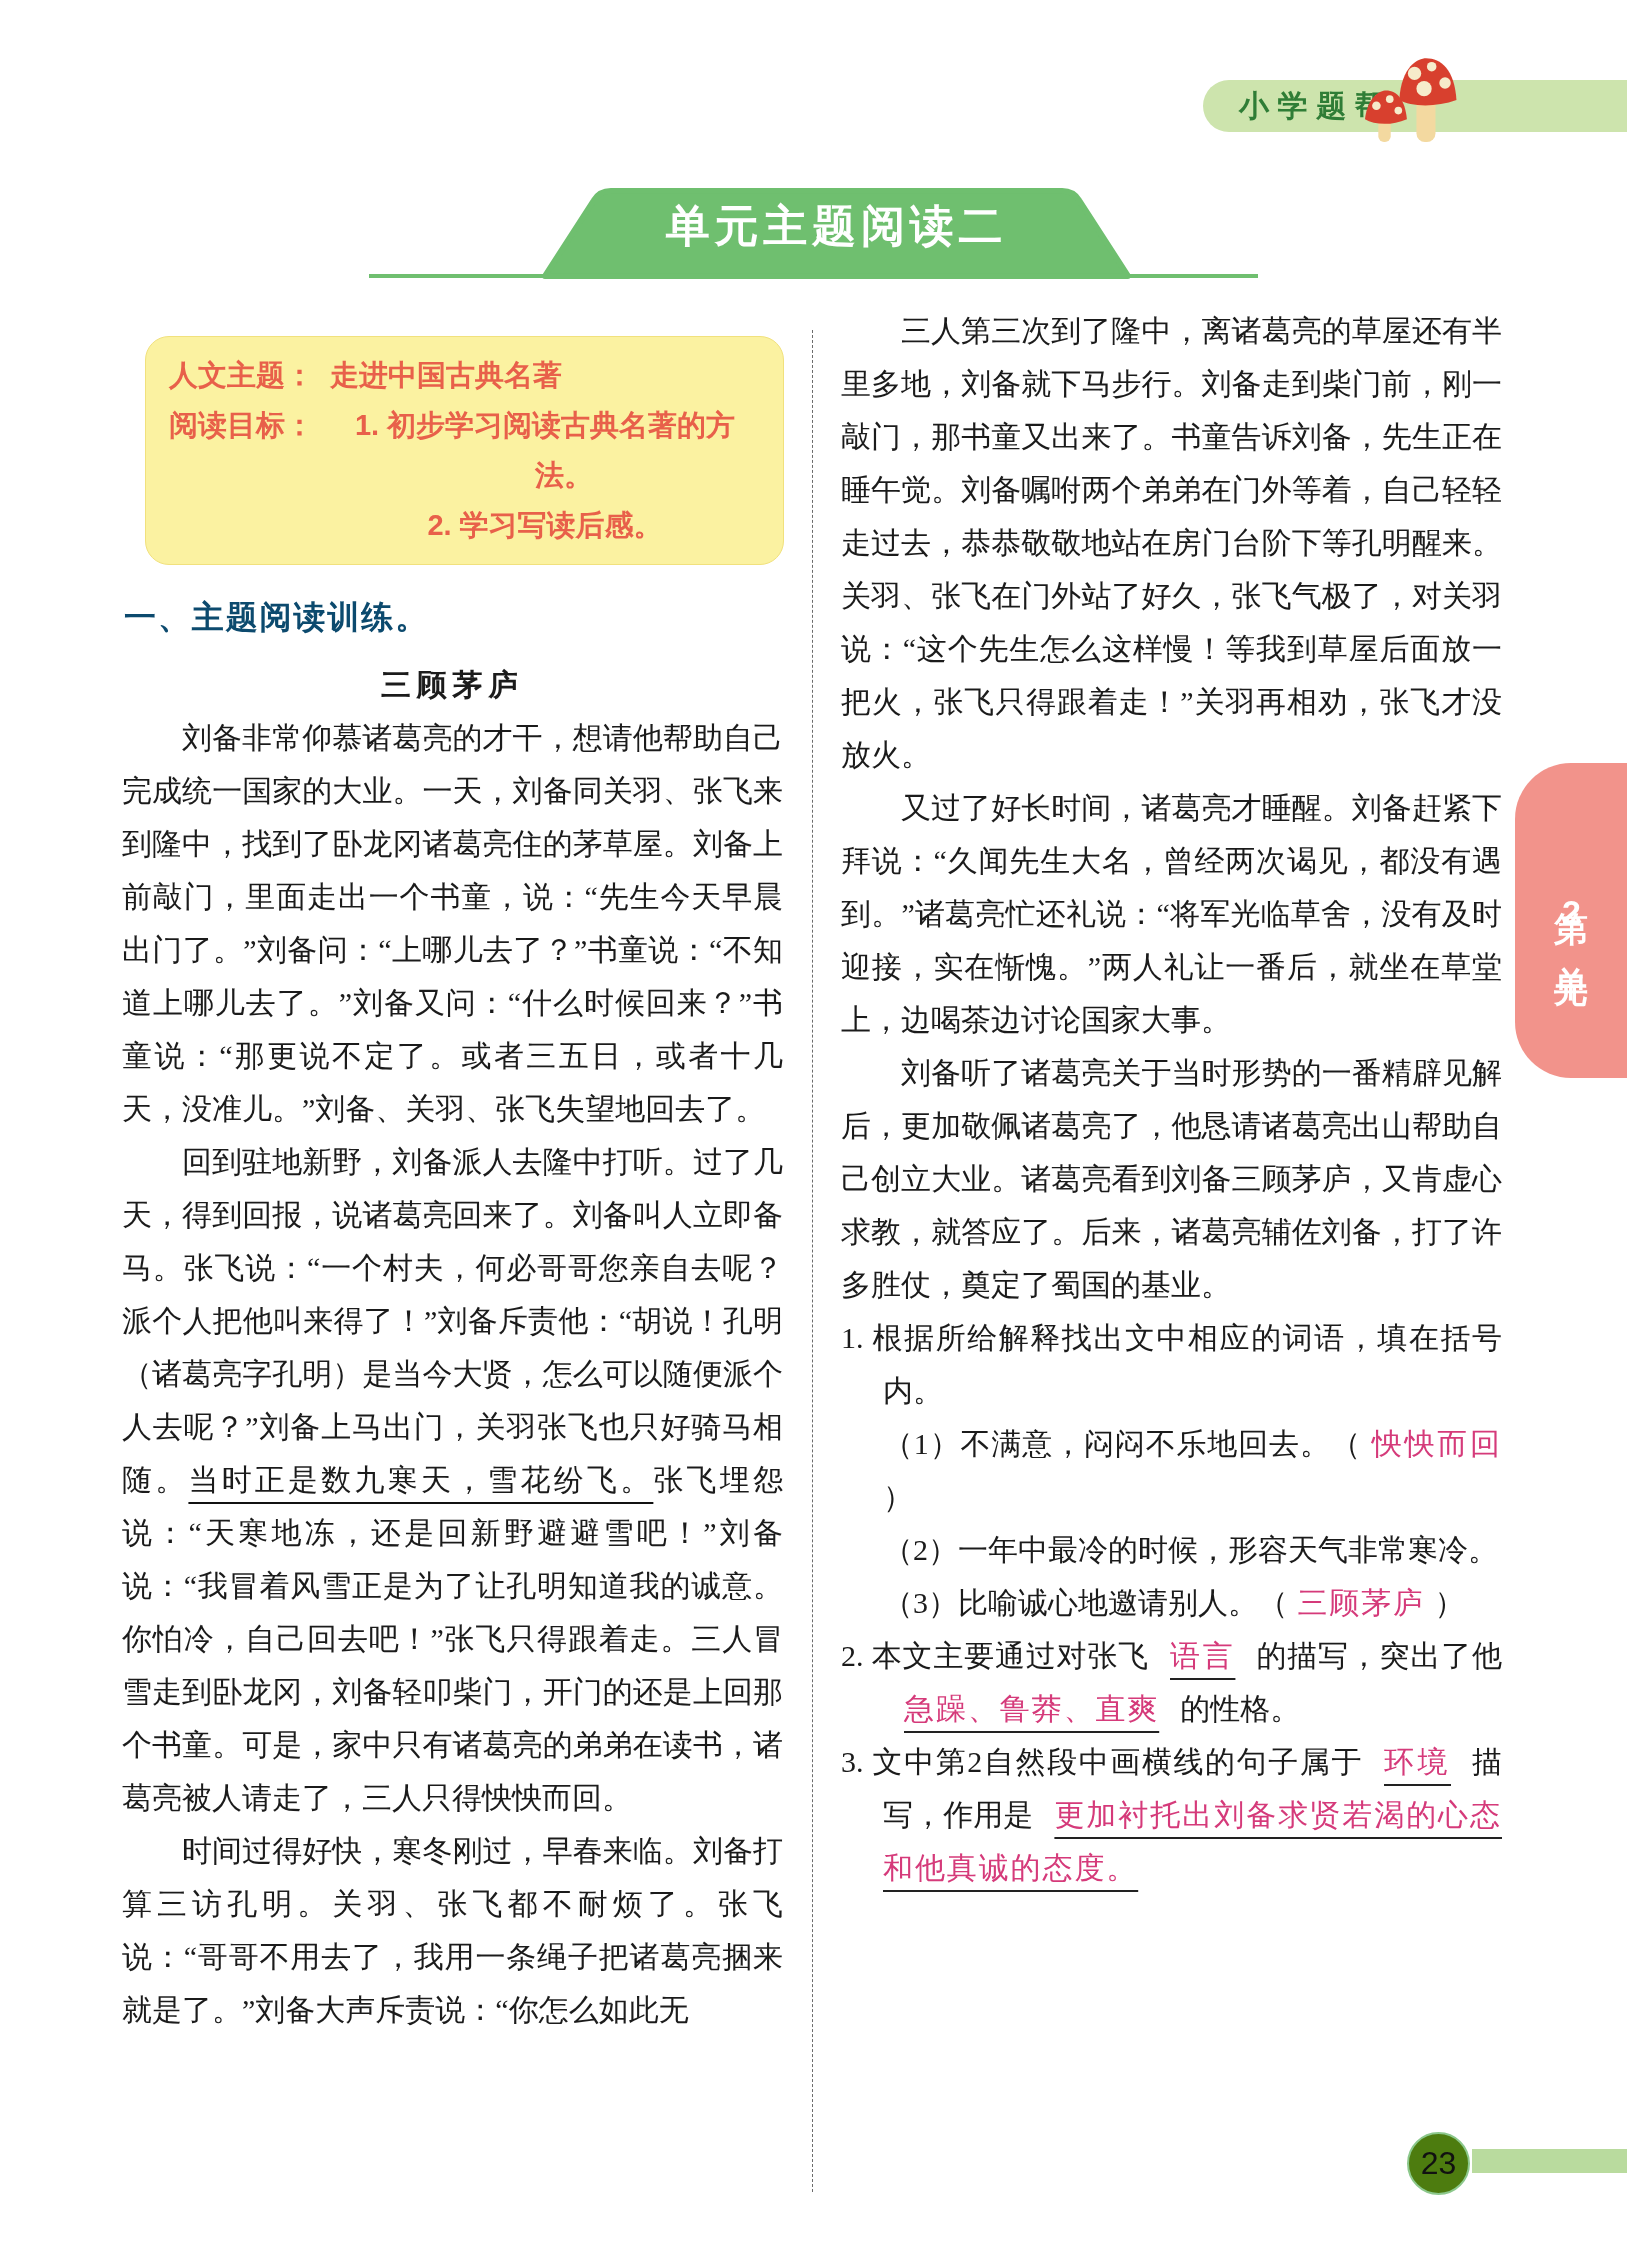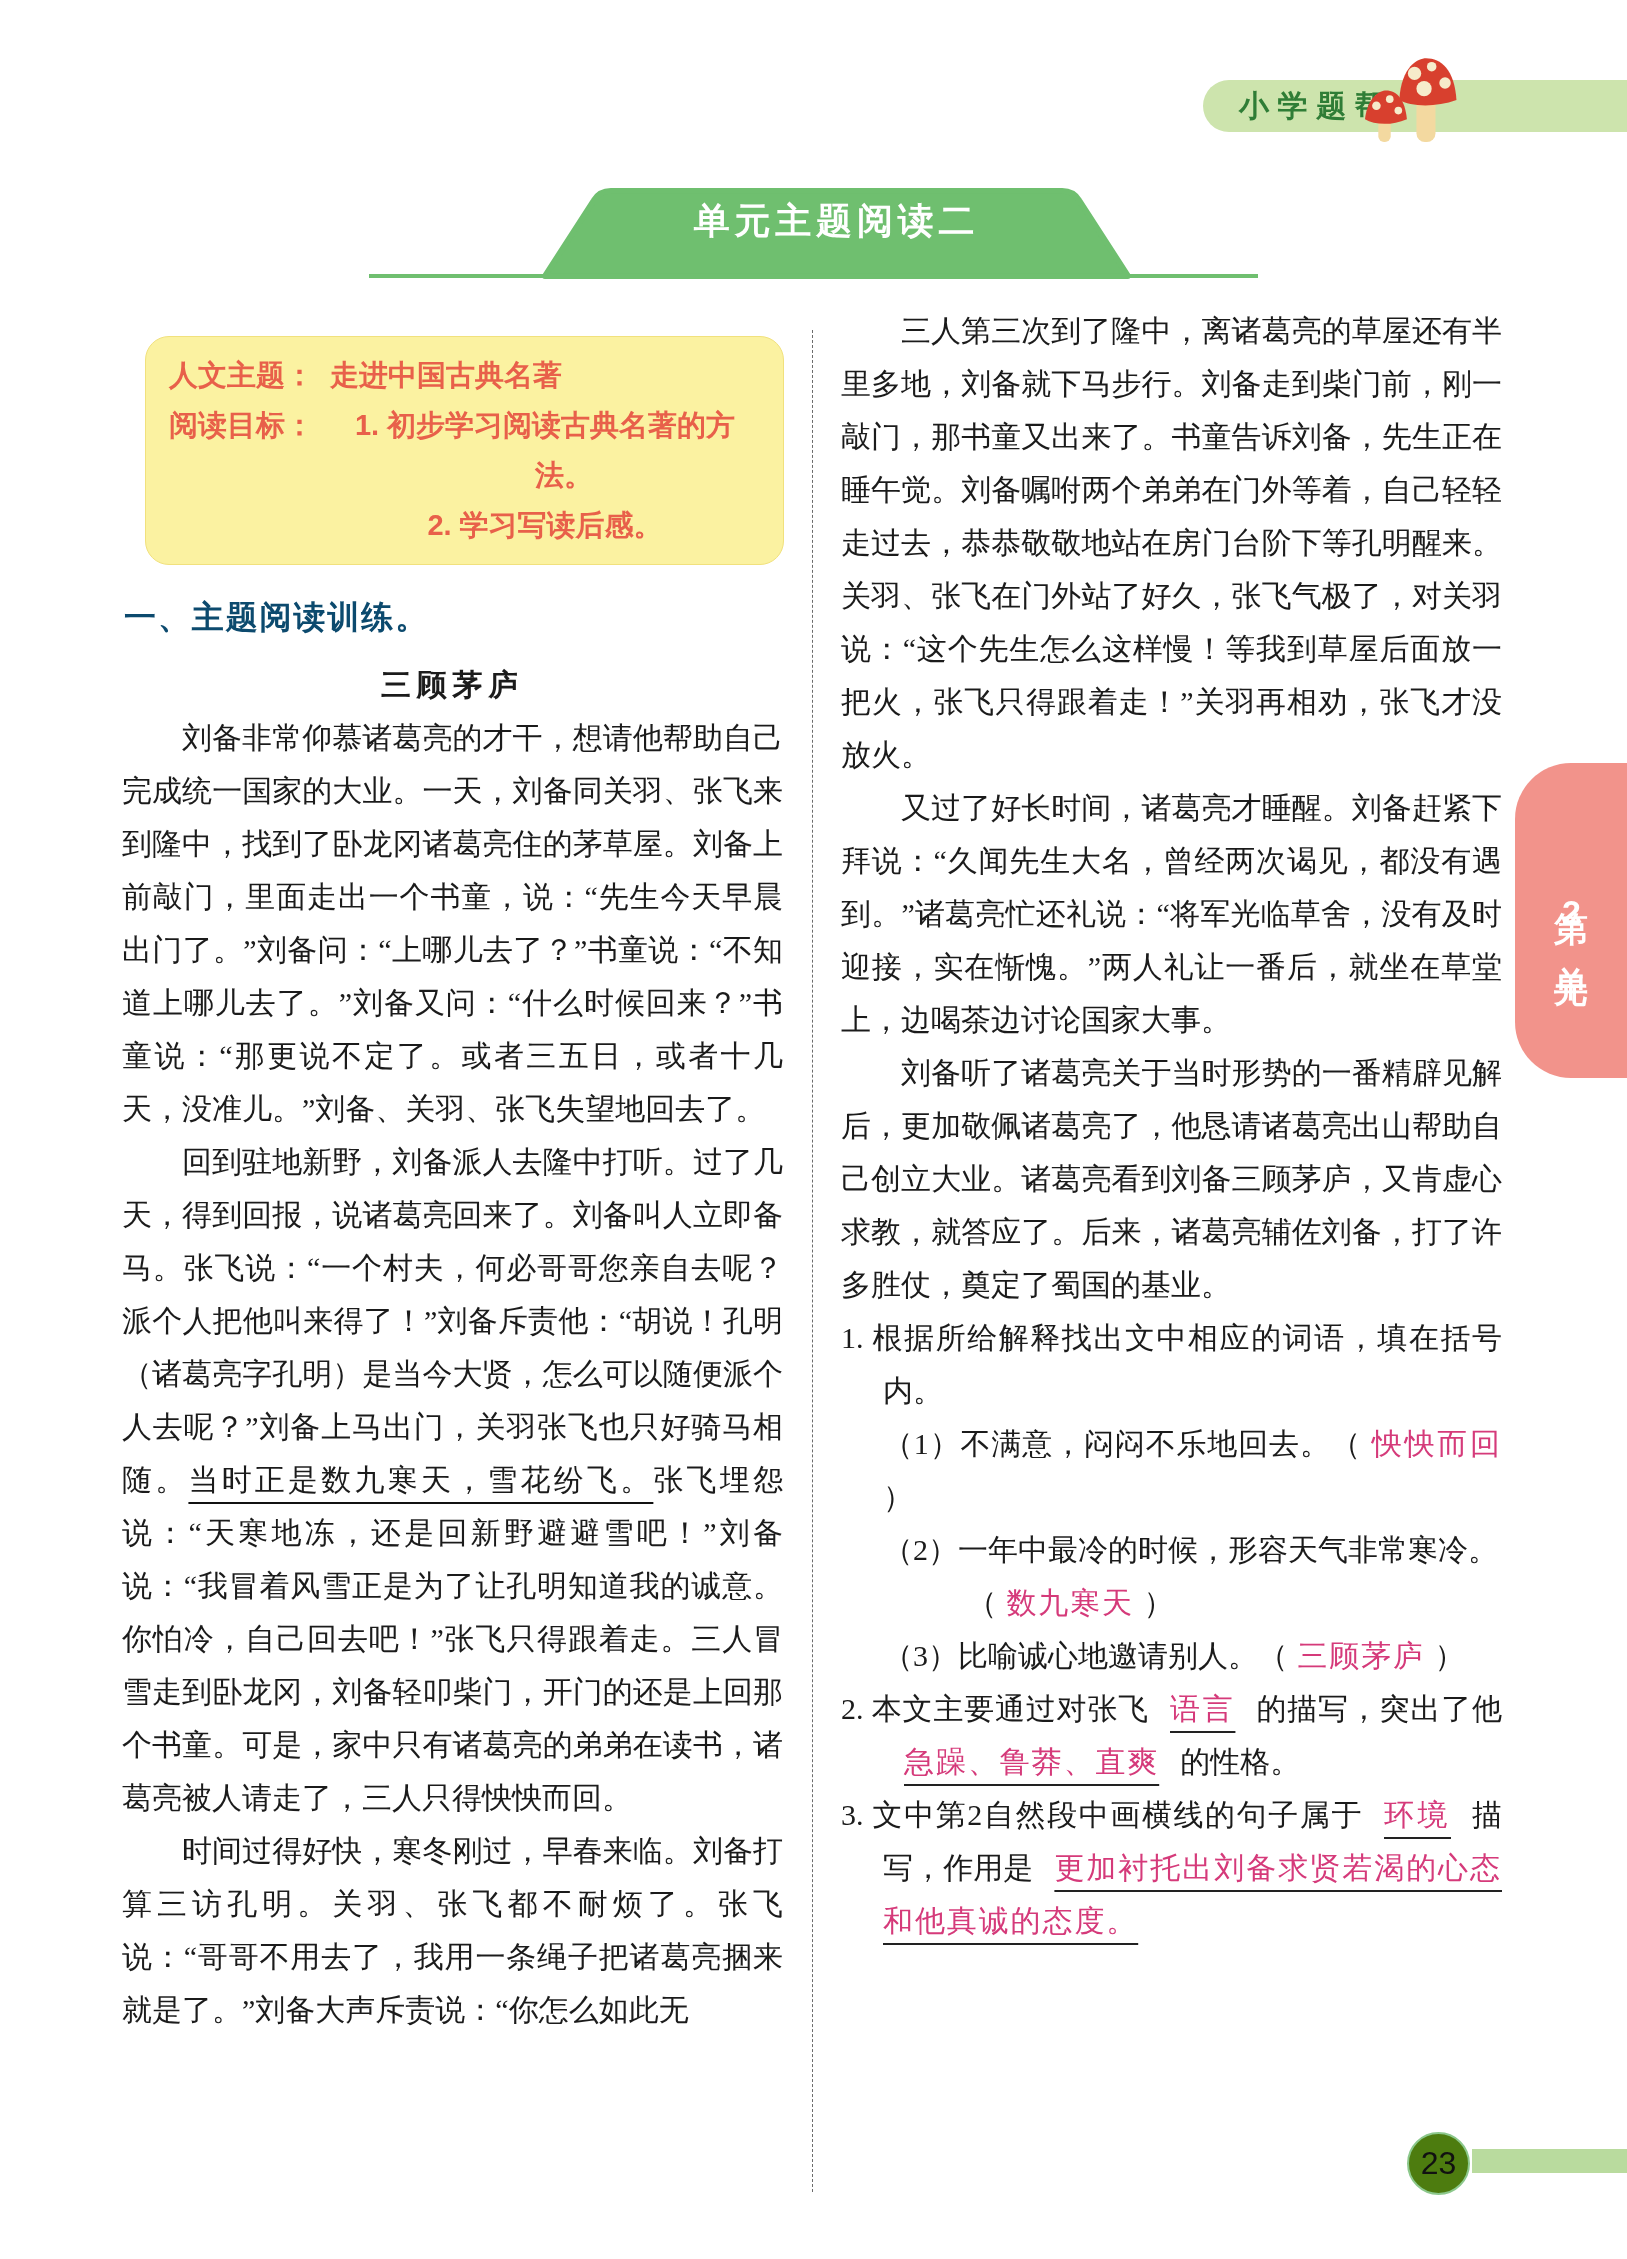--- a/index.html
+++ b/index.html
@@ -12,21 +12,21 @@
   .logo-text{position:absolute;left:1239px;top:80px;height:52px;line-height:52px;
              font-family:"Liberation Sans","DejaVu Sans",sans-serif;font-weight:bold;
              font-size:30px;letter-spacing:8.6px;color:#2f7d36;}
   .mushrooms{position:absolute;left:1344px;top:54px;width:122px;height:96px;}
 
   
   .banner-wrap{position:absolute;left:521px;top:187px;width:631px;height:92px;}
   .banner-underline{position:absolute;left:369px;top:274px;width:889px;height:3.8px;background:#6fbf6f;}
   .banner-text{position:absolute;left:521px;top:197px;width:631px;text-align:center;
                font-family:"Liberation Sans","DejaVu Sans",sans-serif;font-weight:bold;
-               font-size:36px;letter-spacing:4.8px;color:#ffffff;}
+               font-size:44px;letter-spacing:4.8px;color:#ffffff;}
 
   
   .ibox{position:absolute;left:145px;top:336px;width:639px;box-sizing:border-box;
         background:#fbf2a1;border:1.9px solid #f1e17d;border-radius:24px;
         padding:13.4px 23px;font-family:"Liberation Sans","DejaVu Sans",sans-serif;
         font-size:29px;font-weight:600;line-height:50px;color:#e8604a;}
   .ibox-row{display:flex;}
   .ibox-label{flex:0 0 161px;}
   .ibox-content{flex:1;}
   .goal{padding-left:38px;text-indent:-38px;text-align:center;}
@@ -120,21 +120,20 @@
 </div>
 
 <div class="col col-right">
   <div>
       <div class="para first"><span>三人第三次到了隆中，离诸葛亮的草屋还有半里多地，刘备就下马步行。刘备走到柴门前，刚一敲门，那书童又出来了。书童告诉刘备，先生正在睡午觉。刘备嘱咐两个弟弟在门外等着，自己轻轻走过去，恭恭敬敬地站在房门台阶下等孔明醒来。关羽、张飞在门外站了好久，张飞气极了，对关羽说：“这个先生怎么这样慢！等我到草屋后面放一把火，张飞只得跟着走！”关羽再相劝，张飞才没放火。</span></div>
       <div class="para first"><span>又过了好长时间，诸葛亮才睡醒。刘备赶紧下拜说：“久闻先生大名，曾经两次谒见，都没有遇到。”诸葛亮忙还礼说：“将军光临草舍，没有及时迎接，实在惭愧。”两人礼让一番后，就坐在草堂上，边喝茶边讨论国家大事。</span></div>
       <div class="para first"><span>刘备听了诸葛亮关于当时形势的一番精辟见解后，更加敬佩诸葛亮了，他恳请诸葛亮出山帮助自己创立大业。诸葛亮看到刘备三顾茅庐，又肯虚心求教，就答应了。后来，诸葛亮辅佐刘备，打了许多胜仗，奠定了蜀国的基业。</span></div>
       <div class="q"><span>1. </span><span>根据所给解释找出文中相应的词语，填在括号内。</span></div>
       <div class="qsub"><span>（1）不满意，闷闷不乐地回去。（</span><span class="ans"> 怏怏而回 </span><span>）</span></div>
       <div class="qsub"><span>（2）一年中最冷的时候，形容天气非常寒冷。</span></div>
-      <div class="qansline"><span>（</span><span class="ans"> 数九寒天 </span><span>）</span></div>
       <div class="qsub"><span>（3）比喻诚心地邀请别人。（</span><span class="ans"> 三顾茅庐 </span><span>）</span></div>
       <div class="q"><span>2. </span><span>本文主要通过对张飞</span><span class="ans ans-u">语言</span><span>的描写，突出了他</span><span class="ans ans-u">急躁、鲁莽、直爽</span><span>的性格。</span></div>
       <div class="q"><span>3. </span><span>文中第2自然段中画横线的句子属于</span><span class="ans ans-u">环境</span><span>描写，作用是</span><span class="ans ans-u">更加衬托出刘备求贤若渴的心态和他真诚的态度。</span></div>
     </div>
 </div>
 
 <div class="side-tab">
   <span class="side-tab-label">第2单元</span>
 </div>
 

